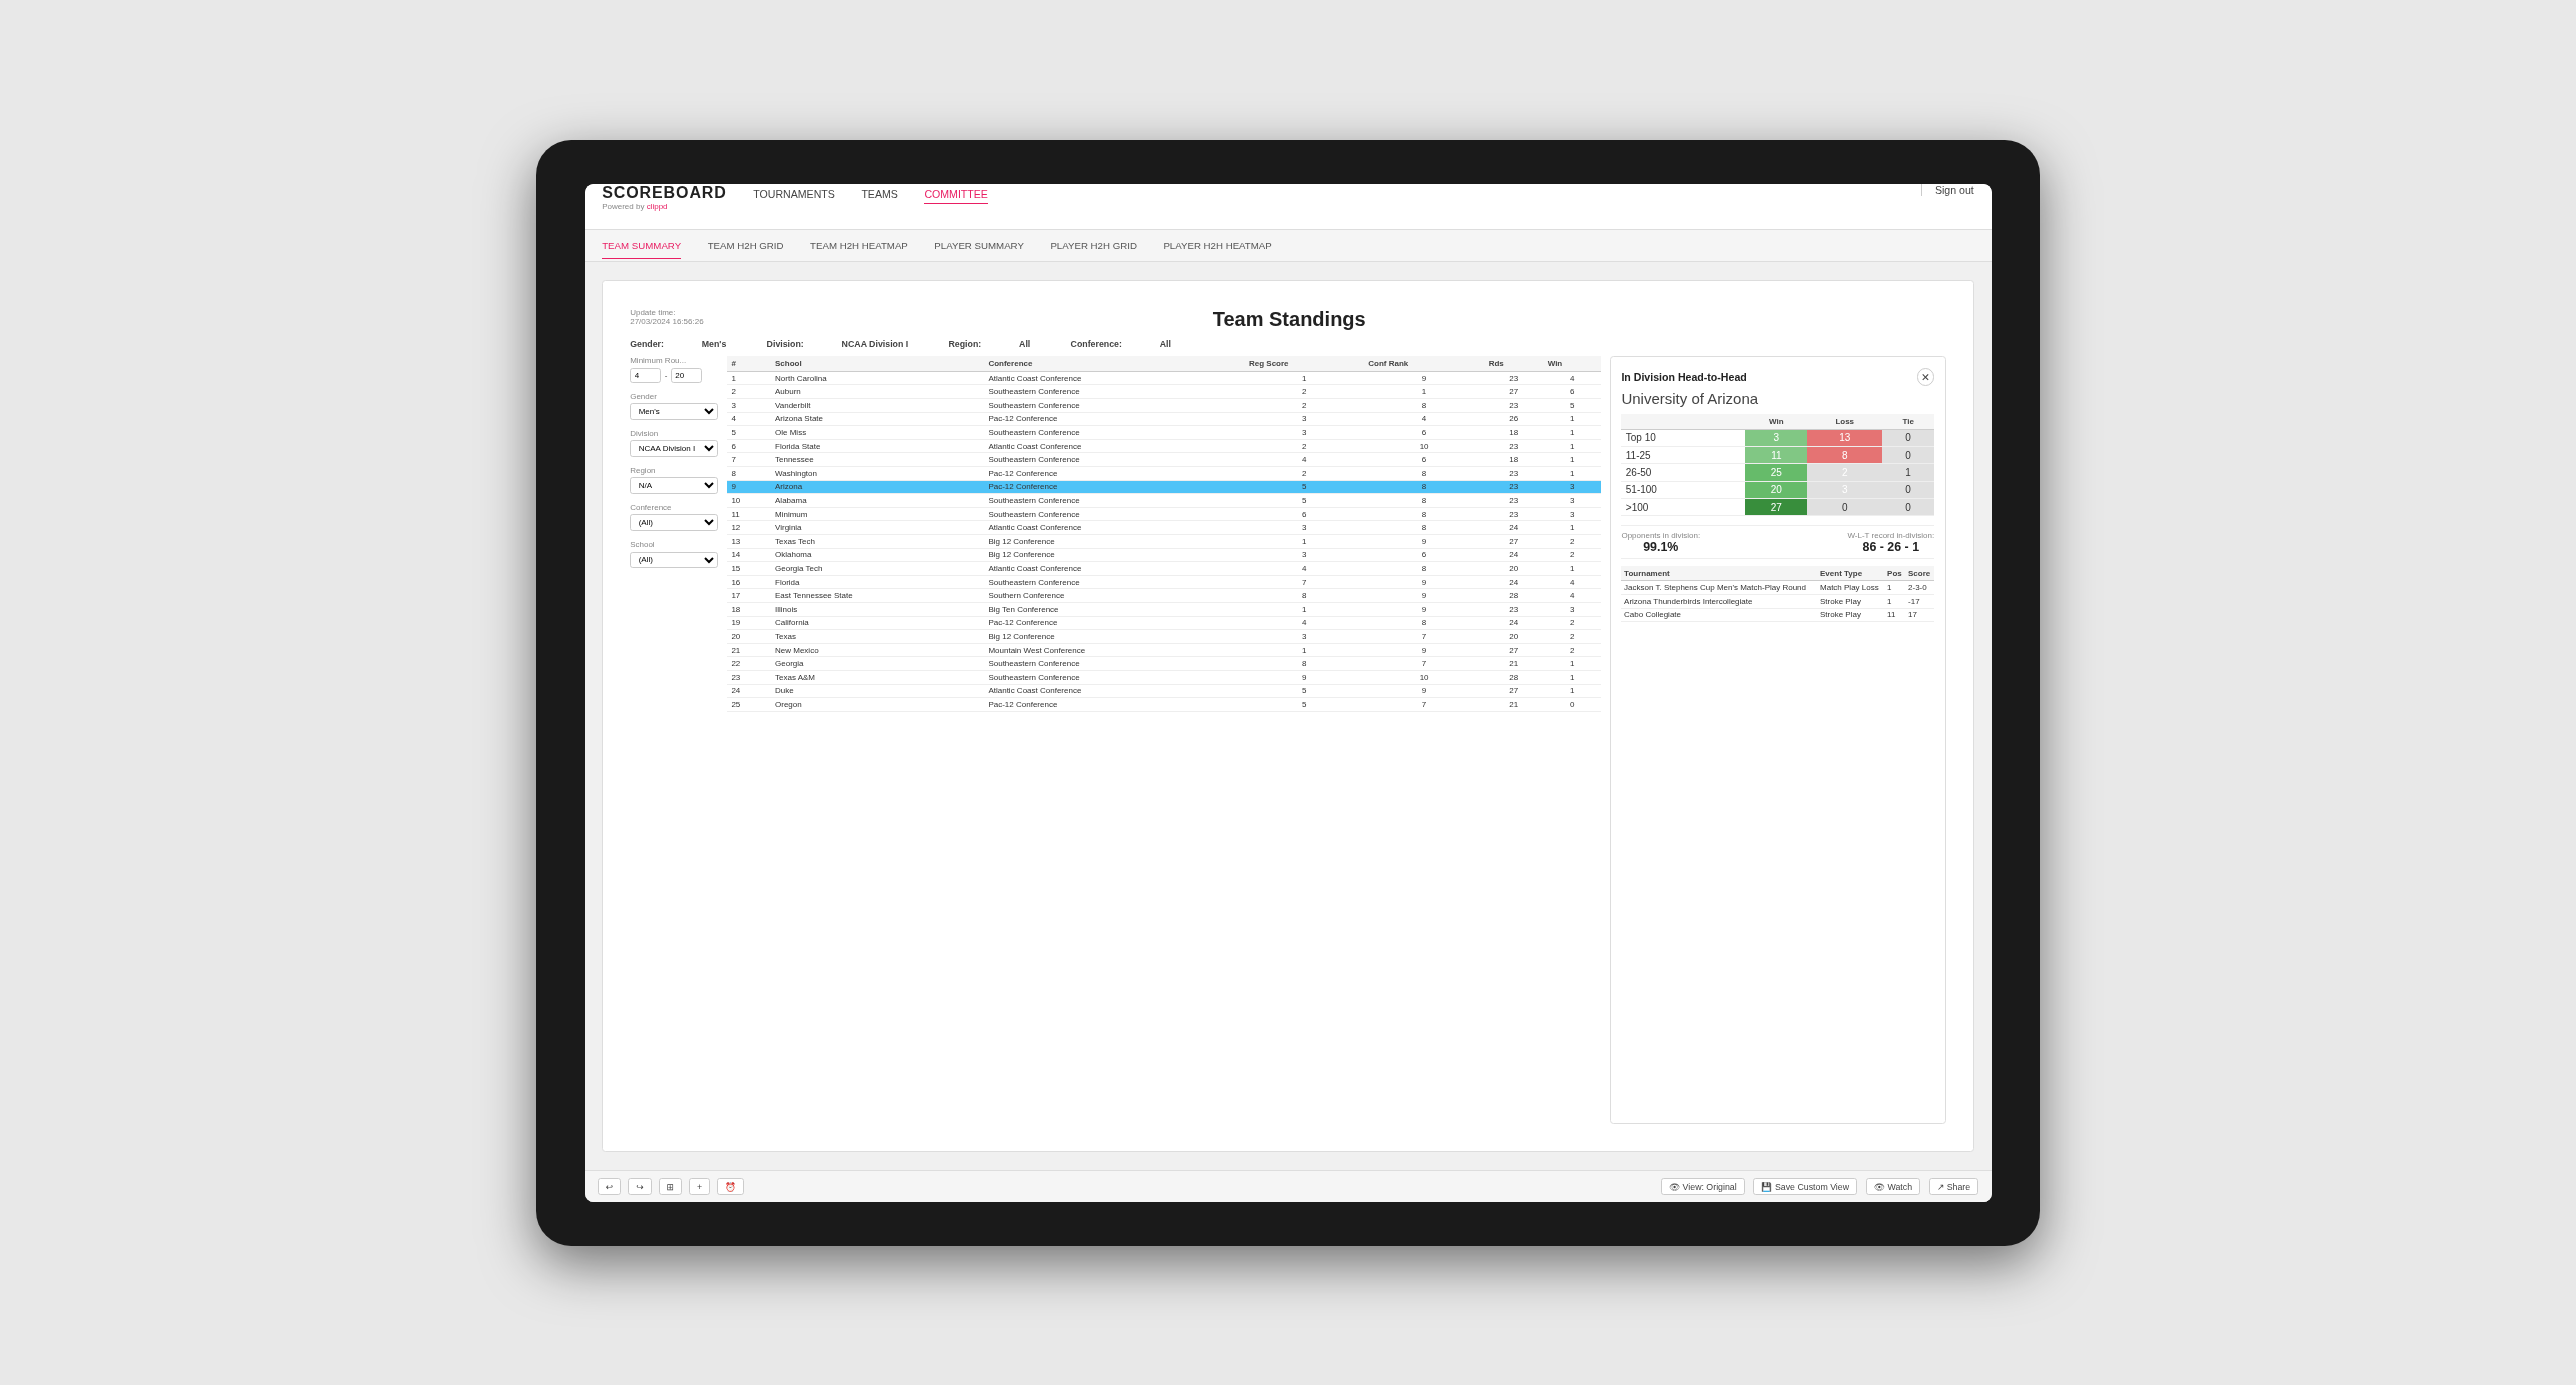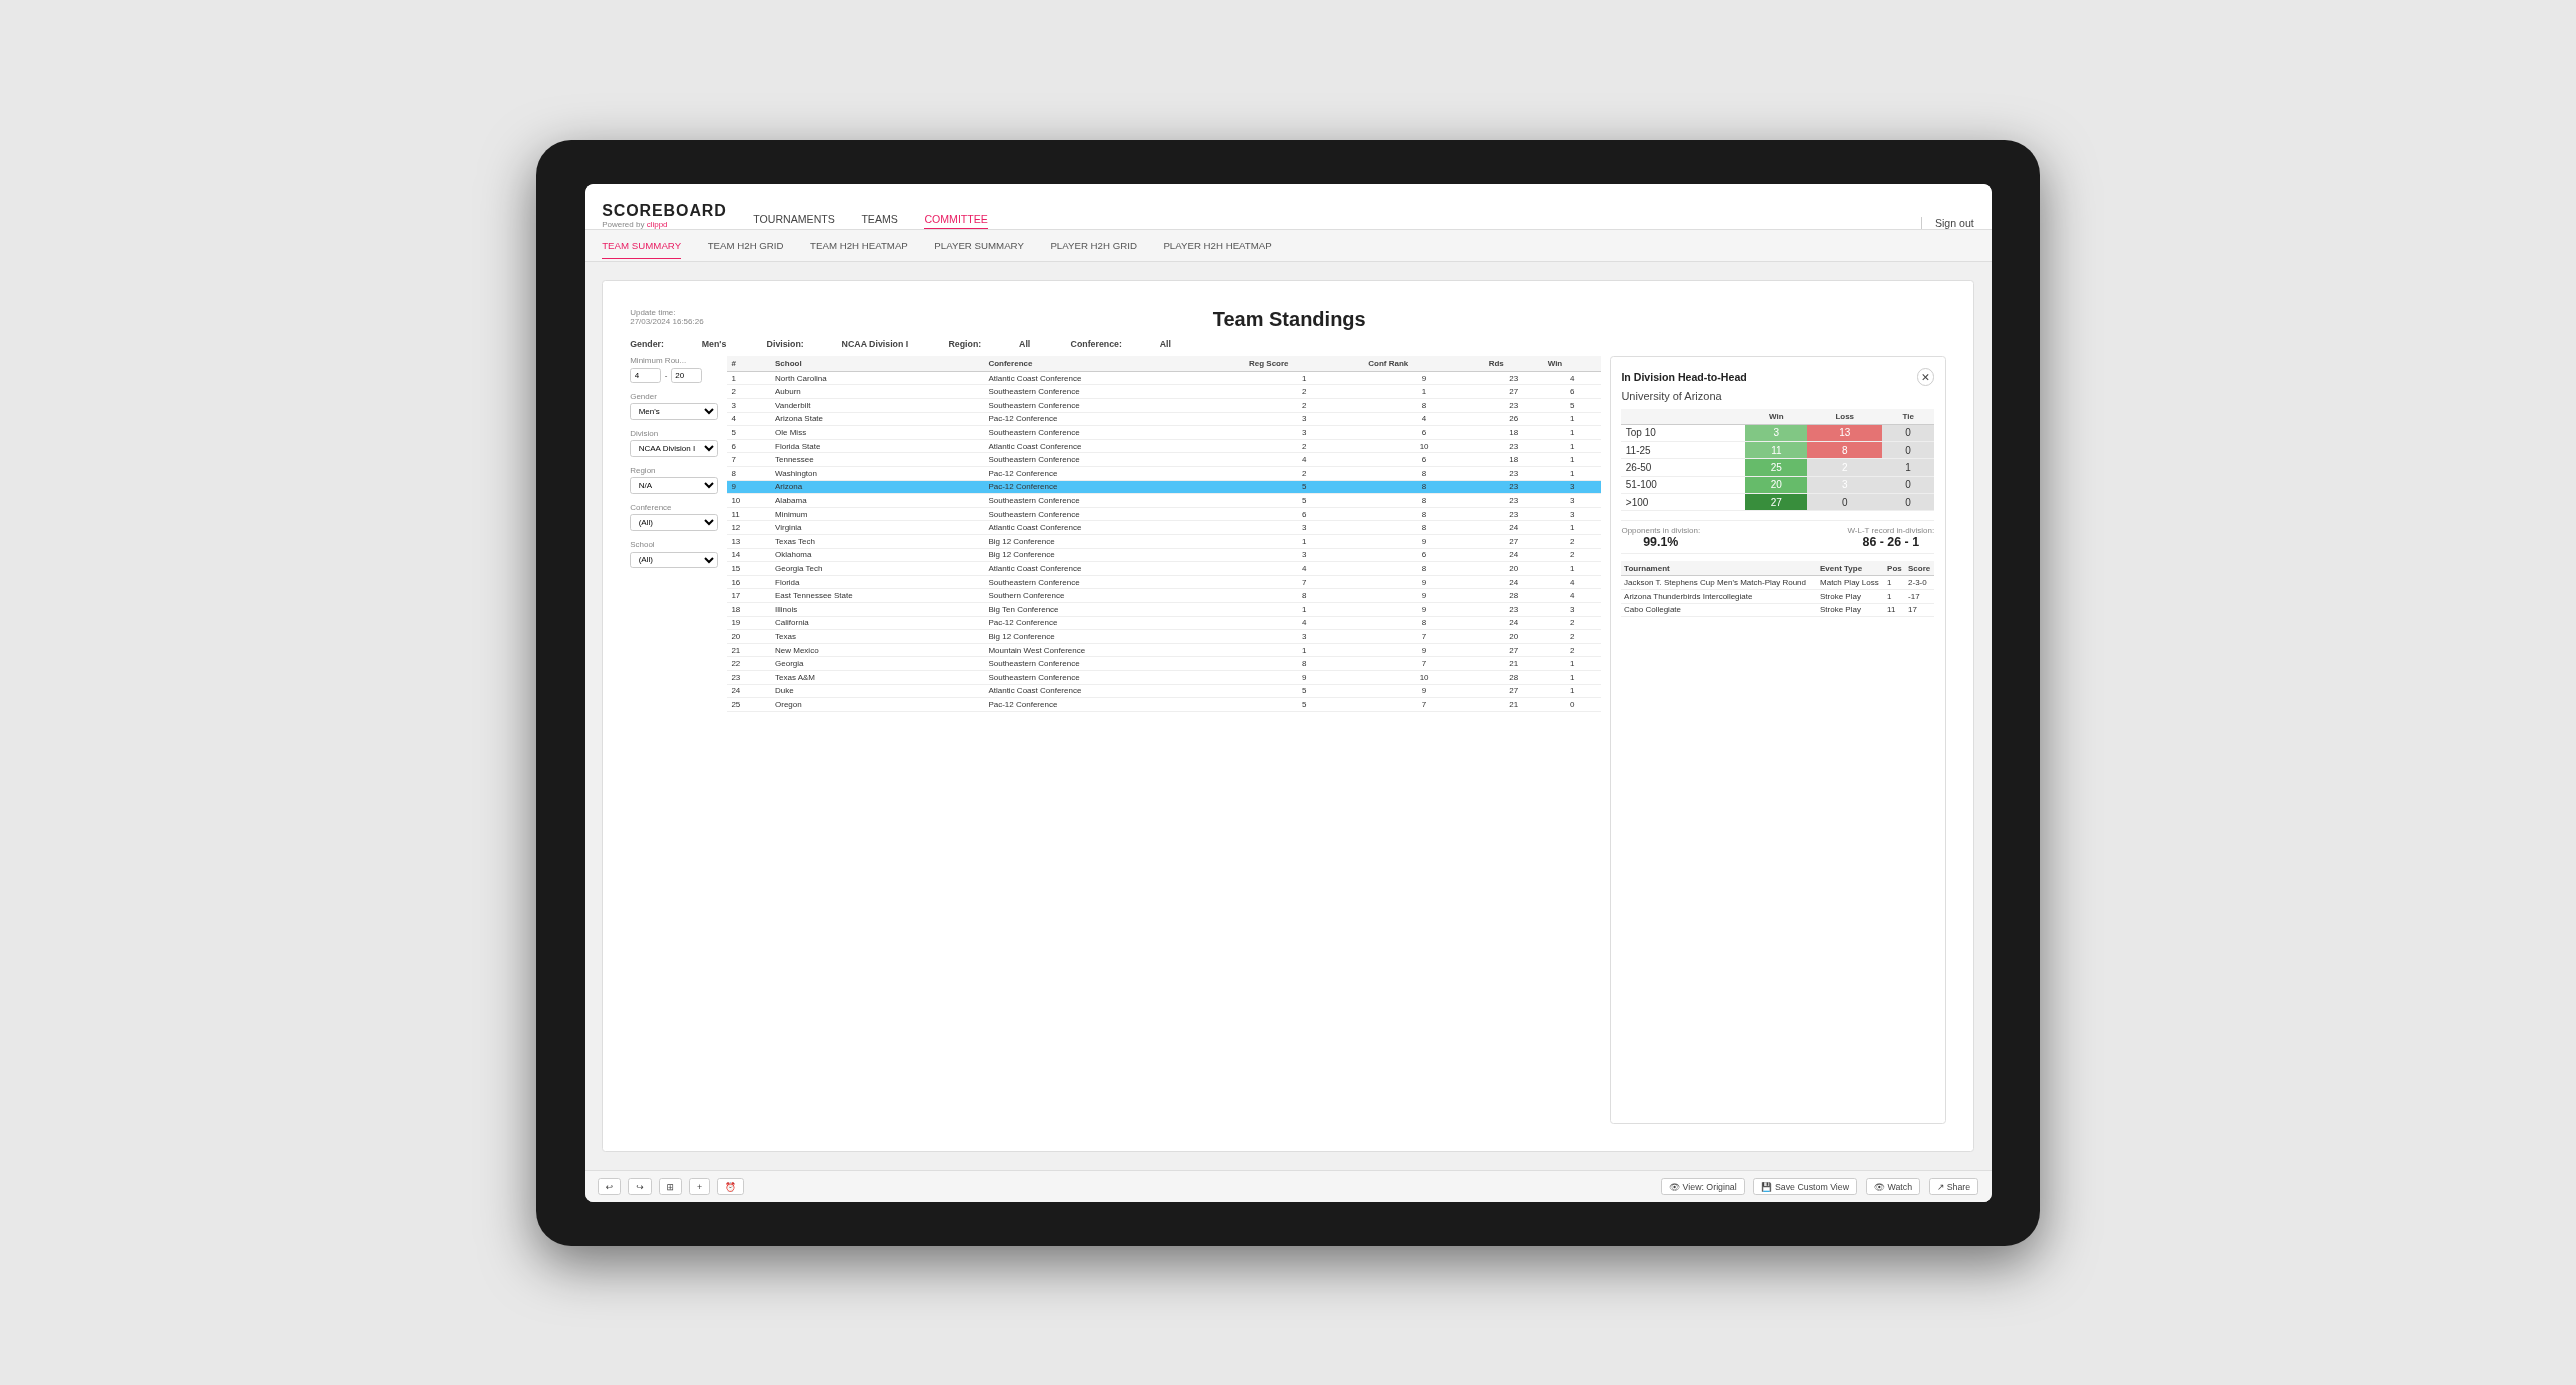--- a/index.html
+++ b/index.html
@@ -35,21 +35,21 @@
       display: flex;
       flex-direction: column;
     }
 
     
     .top-nav {
       height: 46px;
       background: #fff;
       border-bottom: 0.9px solid #ddd;
       display: flex;
-      align-items: flex-end;
+      align-items: flex-start;
       padding: 0 17.7px;
     }
     .logo-area {
       display: flex;
       flex-direction: column;
       margin-right: 26.5px;
     }
     .logo-title {
       font-size: 16px;
       font-weight: 900;
@@ -261,21 +261,21 @@
       display: flex;
       align-items: center;
       justify-content: center;
       font-size: 10.6px;
       cursor: pointer;
       color: #444;
       background: #fff;
     }
 
     .h2h-team-name {
-      font-size: 11px;
+      font-size: 15px;
       color: #444;
       margin-bottom: 7px;
     }
 
     .h2h-table {
       width: 100%;
       border-collapse: collapse;
       margin-bottom: 8.8px;
     }
 

